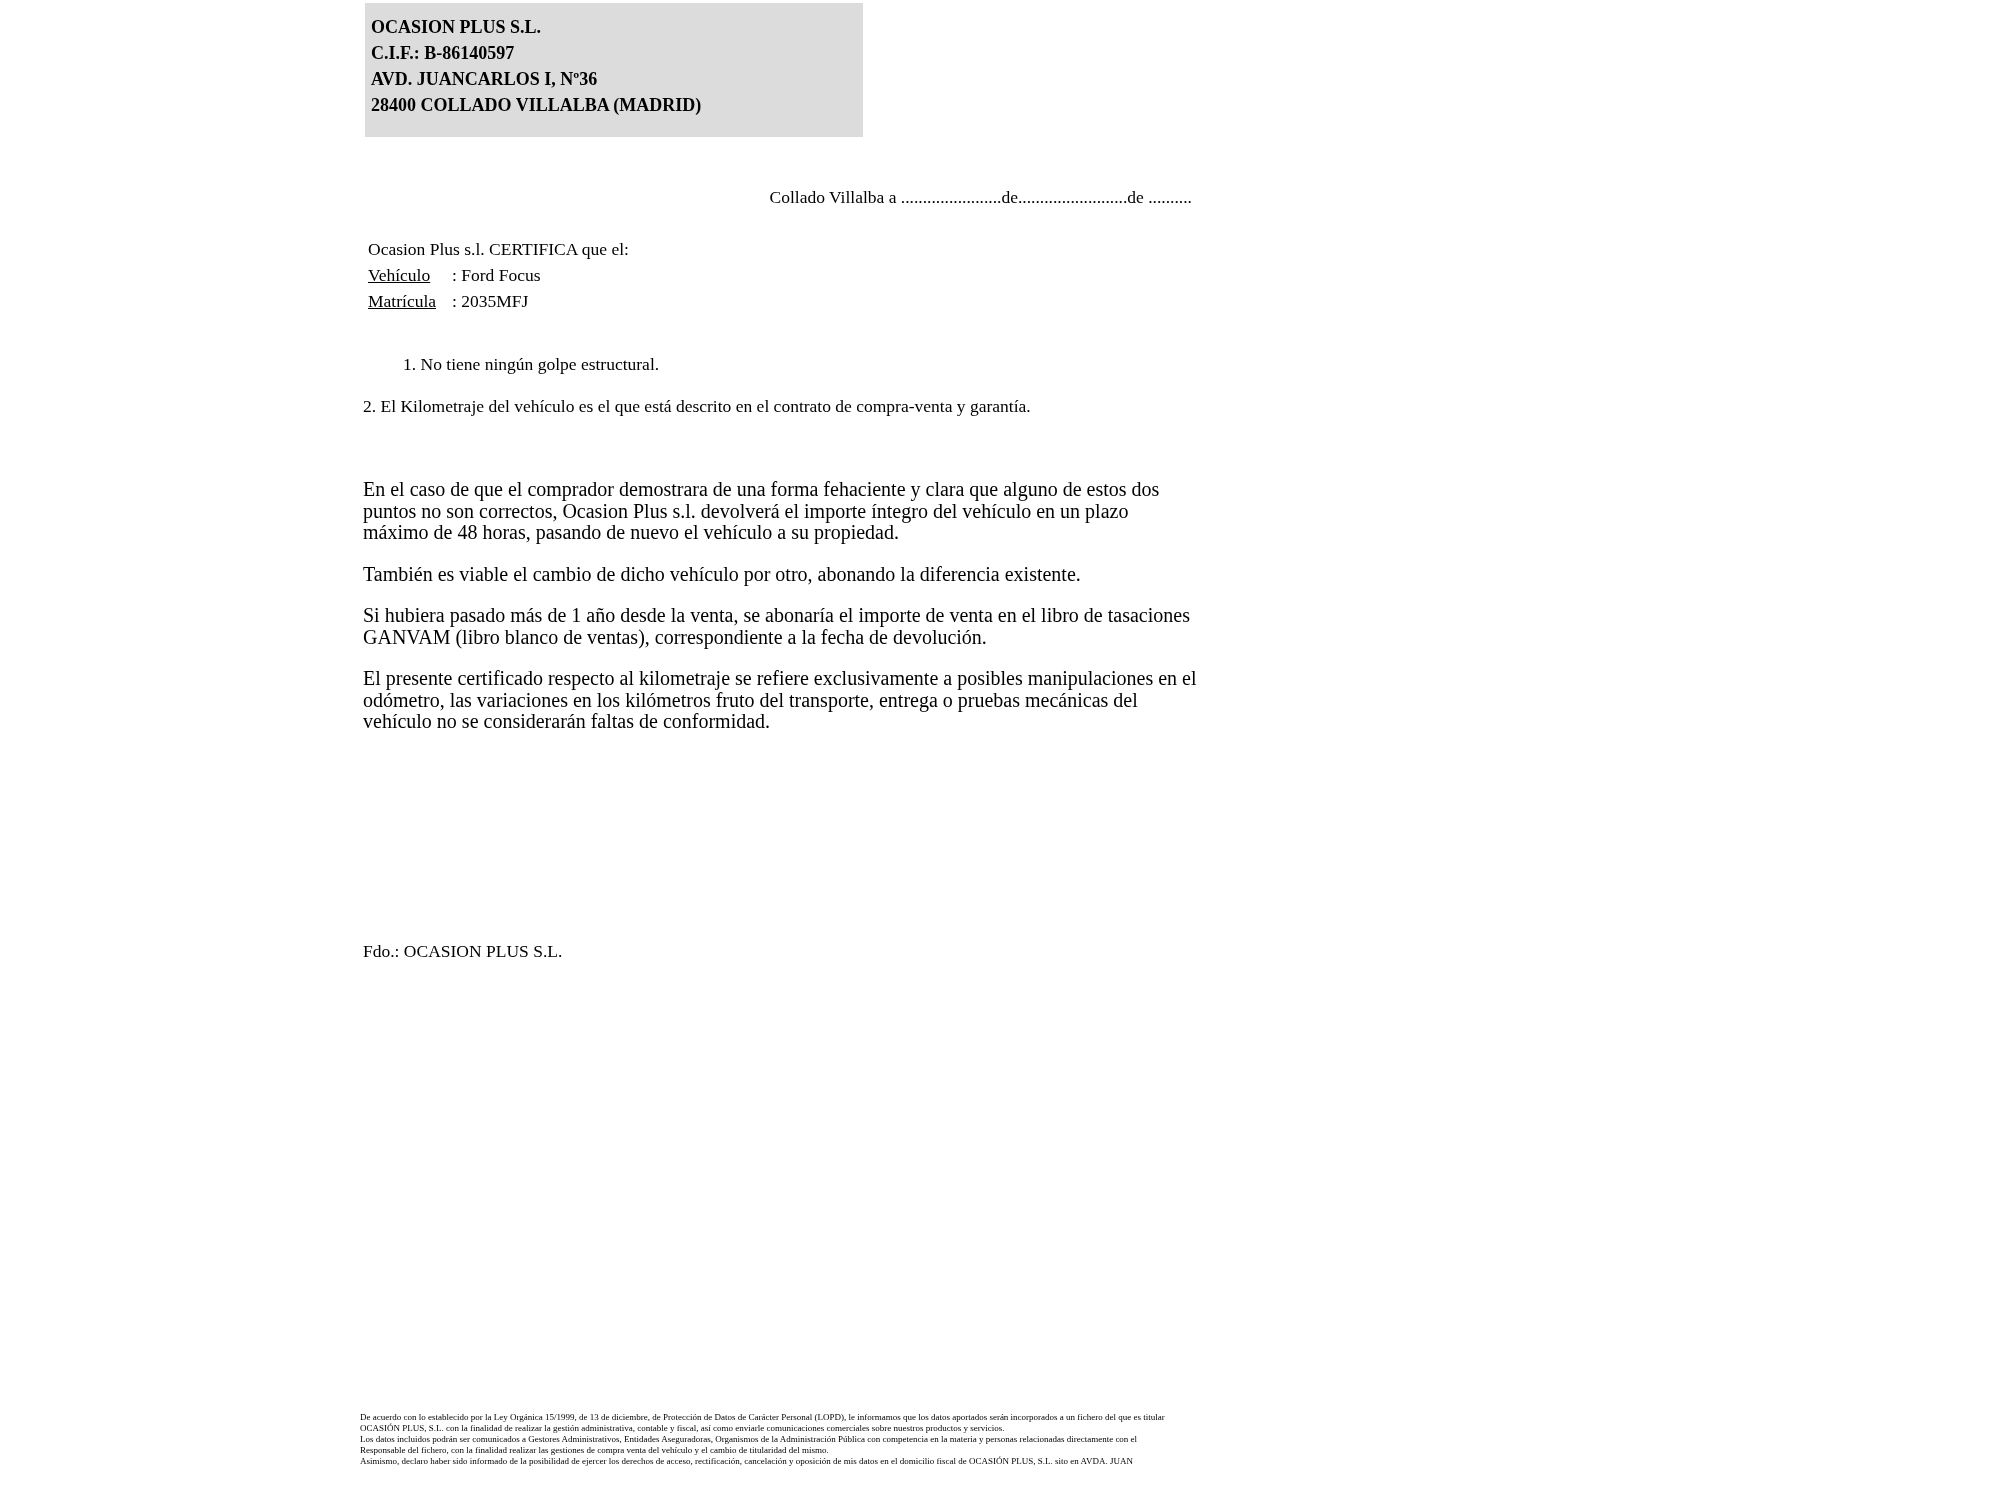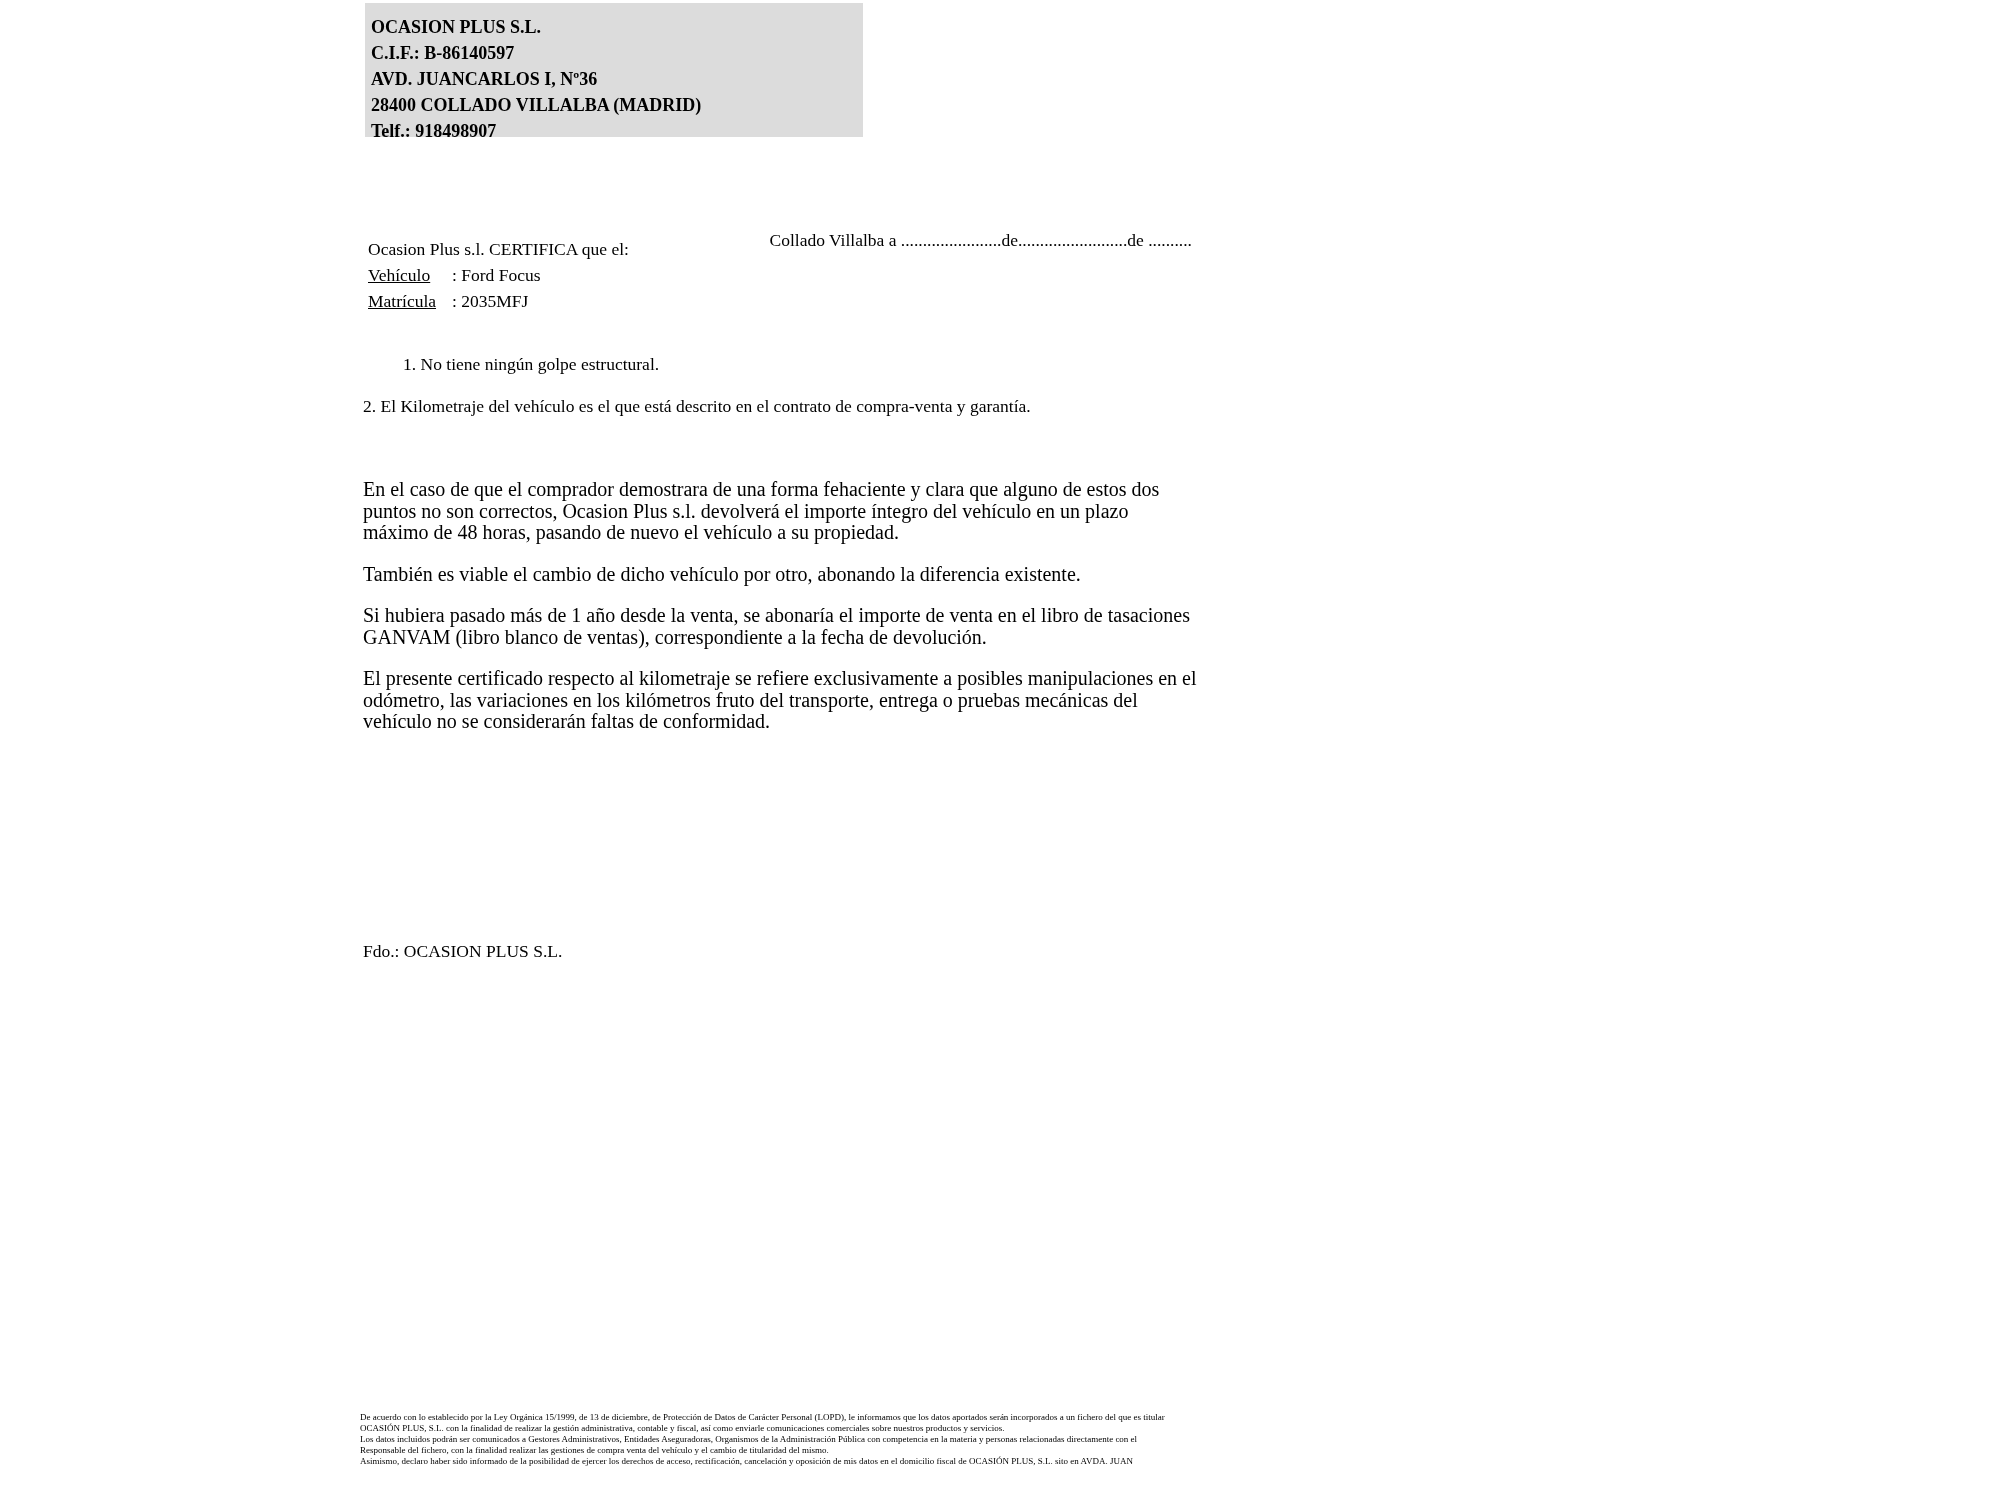--- a/index.html
+++ b/index.html
@@ -31,21 +31,20 @@
   .date-line {
     position: absolute;
     left: 363px;
     top: 187px;
     width: 837px;
     text-align: right;
     padding-right: 8px;
     box-sizing: border-box;
     font-size: 17.5px;
     white-space: nowrap;
-    margin-top: 43px;
   }
   .cert-block {
     position: absolute;
     left: 368px;
     top: 236px;
     font-size: 17.5px;
   }
   .cert-intro { line-height: 26px; }
   .cert-row { line-height: 26px; }
   .cert-label {
@@ -83,21 +82,20 @@
 </head>
 <body>
 
 <div class="page" style="background: rgb(255, 255, 255); color: rgb(0, 0, 0);">
 
   <div class="header-box" style="background: rgb(220, 220, 220);">
     <div class="header-line">OCASION PLUS S.L.</div>
     <div class="header-line">C.I.F.: B-86140597</div>
     <div class="header-line">AVD. JUANCARLOS I, Nº36</div>
     <div class="header-line">28400 COLLADO VILLALBA (MADRID)</div>
-    <div class="header-line">Telf.: 918498907</div>
   </div>
 
   <div class="date-line">Collado Villalba a .......................de.........................de ..........</div>
 
   <div class="cert-block">
     <div class="cert-intro">Ocasion Plus s.l. CERTIFICA que el:</div>
     <div class="cert-row"><span class="cert-label">Vehículo</span><span>: Ford Focus</span></div>
     <div class="cert-row"><span class="cert-label">Matrícula</span><span>: 2035MFJ</span></div>
   </div>
 

